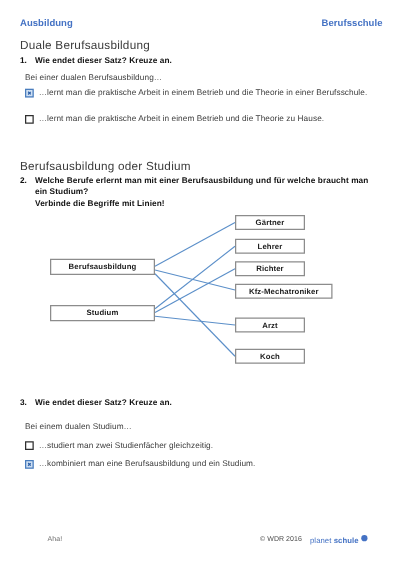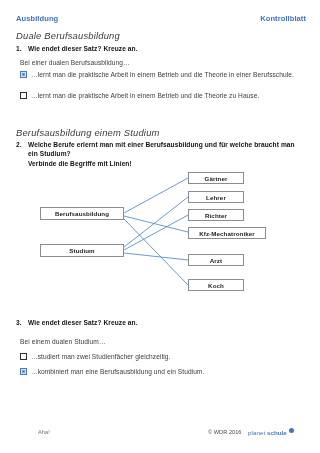--- a/index.html
+++ b/index.html
@@ -52,21 +52,20 @@
     font-weight: bold;
     color: #4472c4;
     letter-spacing: 0.05px;
     white-space: nowrap;
   }
 
   
   .sec-title {
     position: absolute;
     left: 16px;
-    font-style: italic;
     font-size: 9.4px;
     color: #3a3a3a;
     letter-spacing: 0.2px;
     white-space: nowrap;
   }
 
   
   .q-wrap {
     position: absolute;
     left: 16px;
@@ -229,21 +228,21 @@
     background: #4472c4;
   }
 </style>
 </head>
 <body>
 
 <div class="page">
 
   <div class="header">
     <div class="header-left">Ausbildung</div>
-    <div class="header-right">Kontrollblatt</div>
+    <div class="header-right">Berufsschule</div>
   </div>
 
   <div class="sec-title" style="top:30px;">Duale Berufsausbildung</div>
 
   <div class="q-wrap" style="top:45px;">
     <span class="q-num">1.</span>
     <div class="q-text">Wie endet dieser Satz? Kreuze an.</div>
   </div>
 
   <div class="intro" style="top:59px;">Bei einer dualen Berufsausbildung…</div>
@@ -251,21 +250,21 @@
   <div class="opt" style="top:70px;">
     <span class="cb checked"></span>
     <span class="opt-text">…lernt man die praktische Arbeit in einem Betrieb und die Theorie in einer Berufsschule.</span>
   </div>
 
   <div class="opt" style="top:91px;">
     <span class="cb"></span>
     <span class="opt-text">…lernt man die praktische Arbeit in einem Betrieb und die Theorie zu Hause.</span>
   </div>
 
-  <div class="sec-title" style="top:127px;">Berufsausbildung einem Studium</div>
+  <div class="sec-title" style="top:127px;">Berufsausbildung oder Studium</div>
 
   <div class="q-wrap" style="top:141px;">
     <span class="q-num">2.</span>
     <div class="q-text">Welche Berufe erlernt man mit einer Berufsausbildung und für welche braucht man ein Studium?</div>
   </div>
 
   <div class="q-sub" style="top:160px;">Verbinde die Begriffe mit Linien!</div>
 
   <div class="match">
     <svg viewBox="0 0 290 122">

